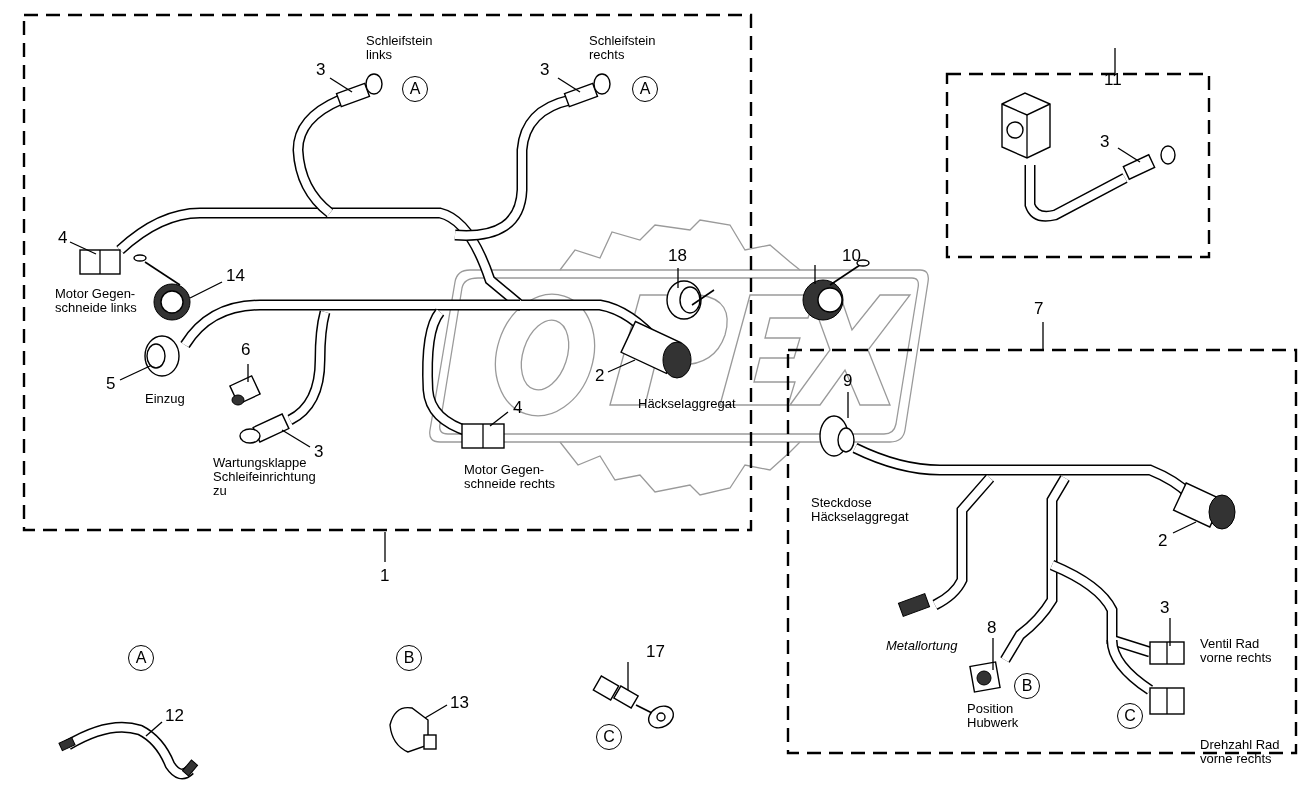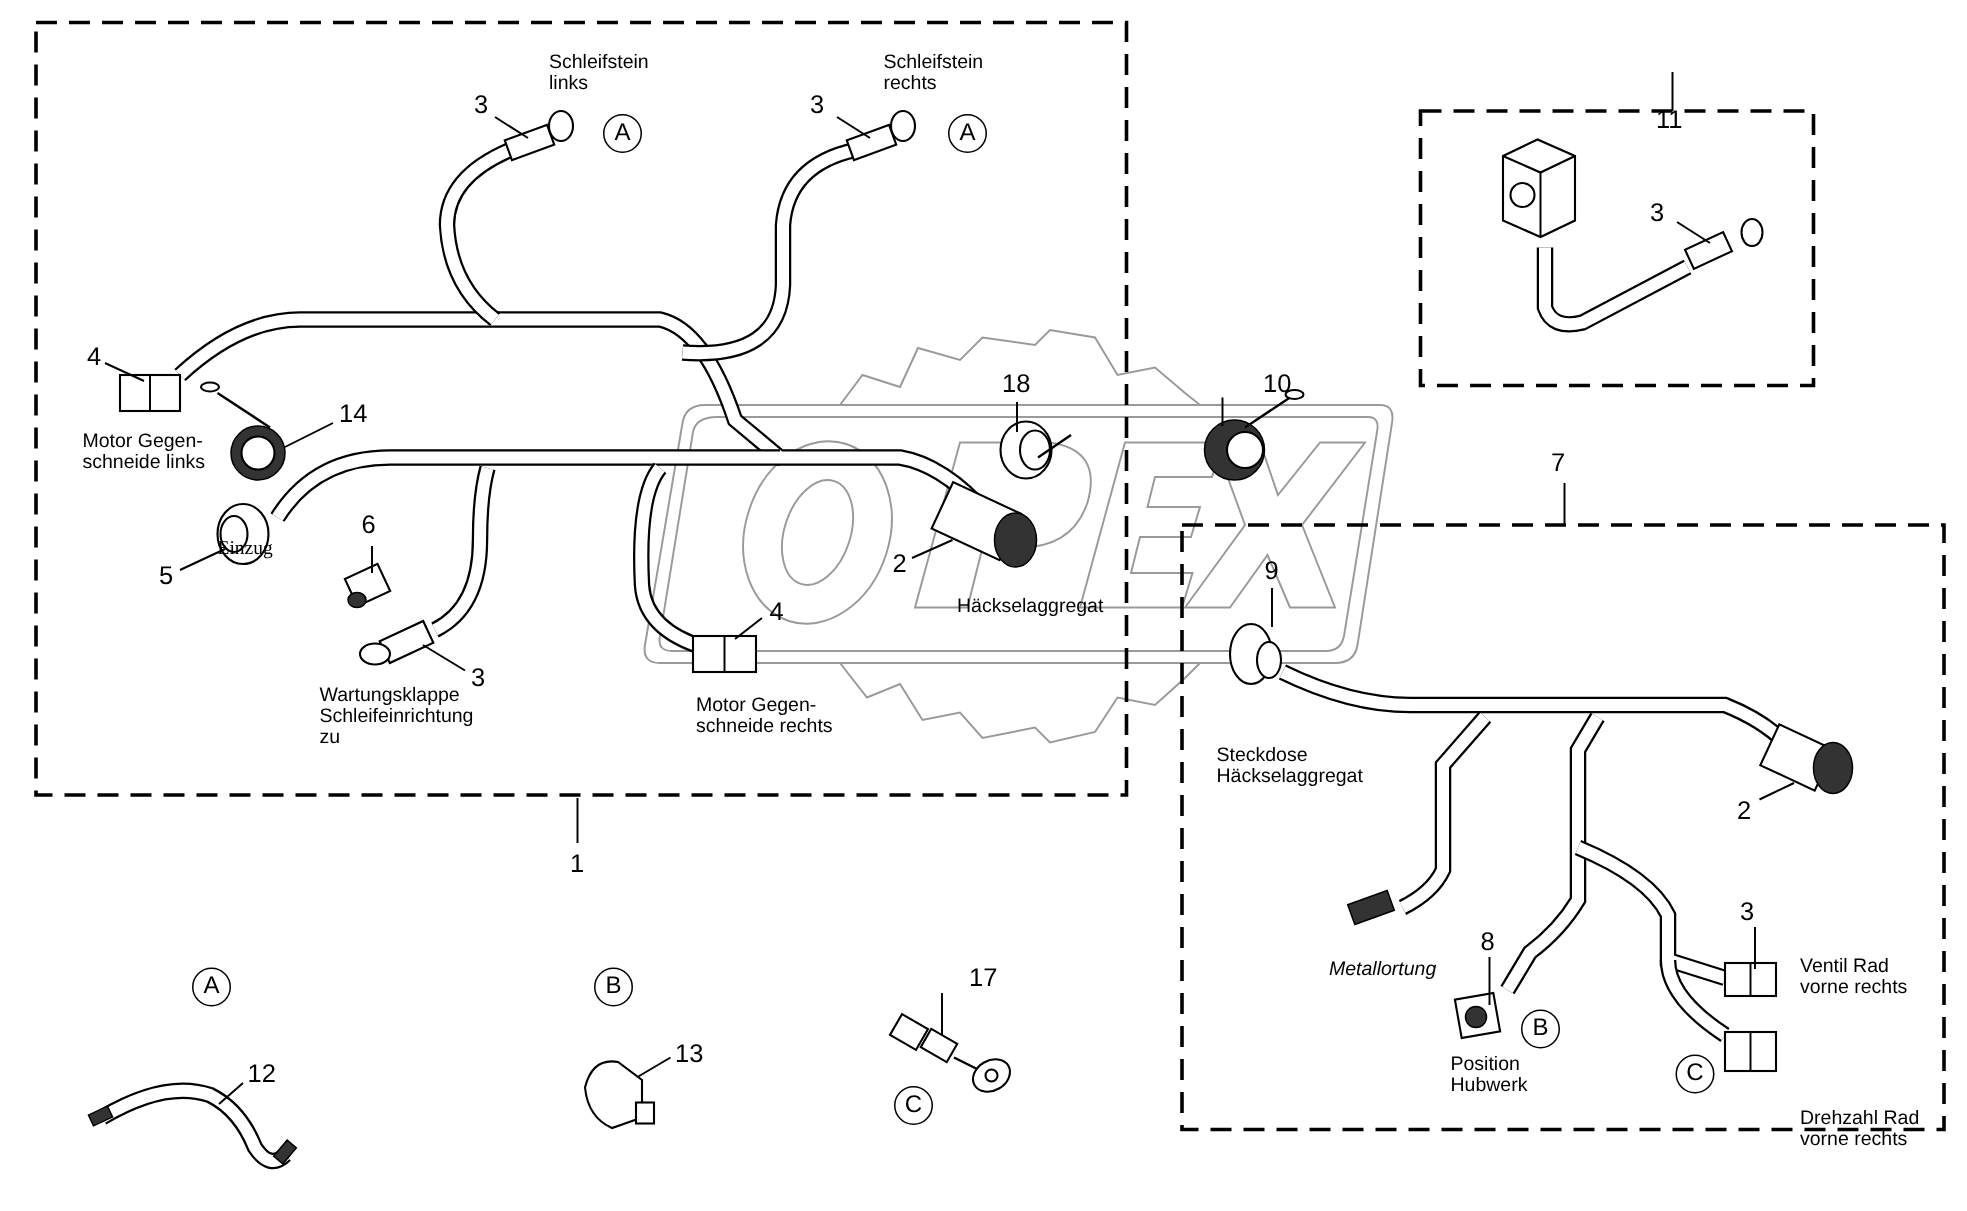--- a/index.html
+++ b/index.html
@@ -220,21 +220,21 @@
 <div class="num" style="left:165px;top:707px;text-align:right;">12</div>
 <div class="num" style="left:450px;top:694px;">13</div>
 <div class="num" style="left:646px;top:643px;">17</div>
 
 <div class="lbl" style="left:366px;top:34px;">Schleifstein
 links</div>
 <div class="lbl" style="left:589px;top:34px;">Schleifstein
 rechts</div>
 <div class="lbl" style="left:55px;top:287px;">Motor Gegen-
 schneide links</div>
-<div class="lbl" style="left:145px;top:358px;font-family:Liberation Serif, serif;">Einzug</div>
+<div class="lbl" style="left:145px;top:392px;">Einzug</div>
 <div class="lbl" style="left:213px;top:456px;">Wartungsklappe
 Schleifeinrichtung
 zu</div>
 <div class="lbl" style="left:464px;top:463px;">Motor Gegen-
 schneide rechts</div>
 <div class="lbl" style="left:638px;top:397px;">Häckselaggregat</div>
 <div class="lbl" style="left:811px;top:496px;">Steckdose
 Häckselaggregat</div>
 <div class="lbl" style="left:886px;top:639px;font-style:italic;">Metallortung</div>
 <div class="lbl" style="left:967px;top:702px;">Position

